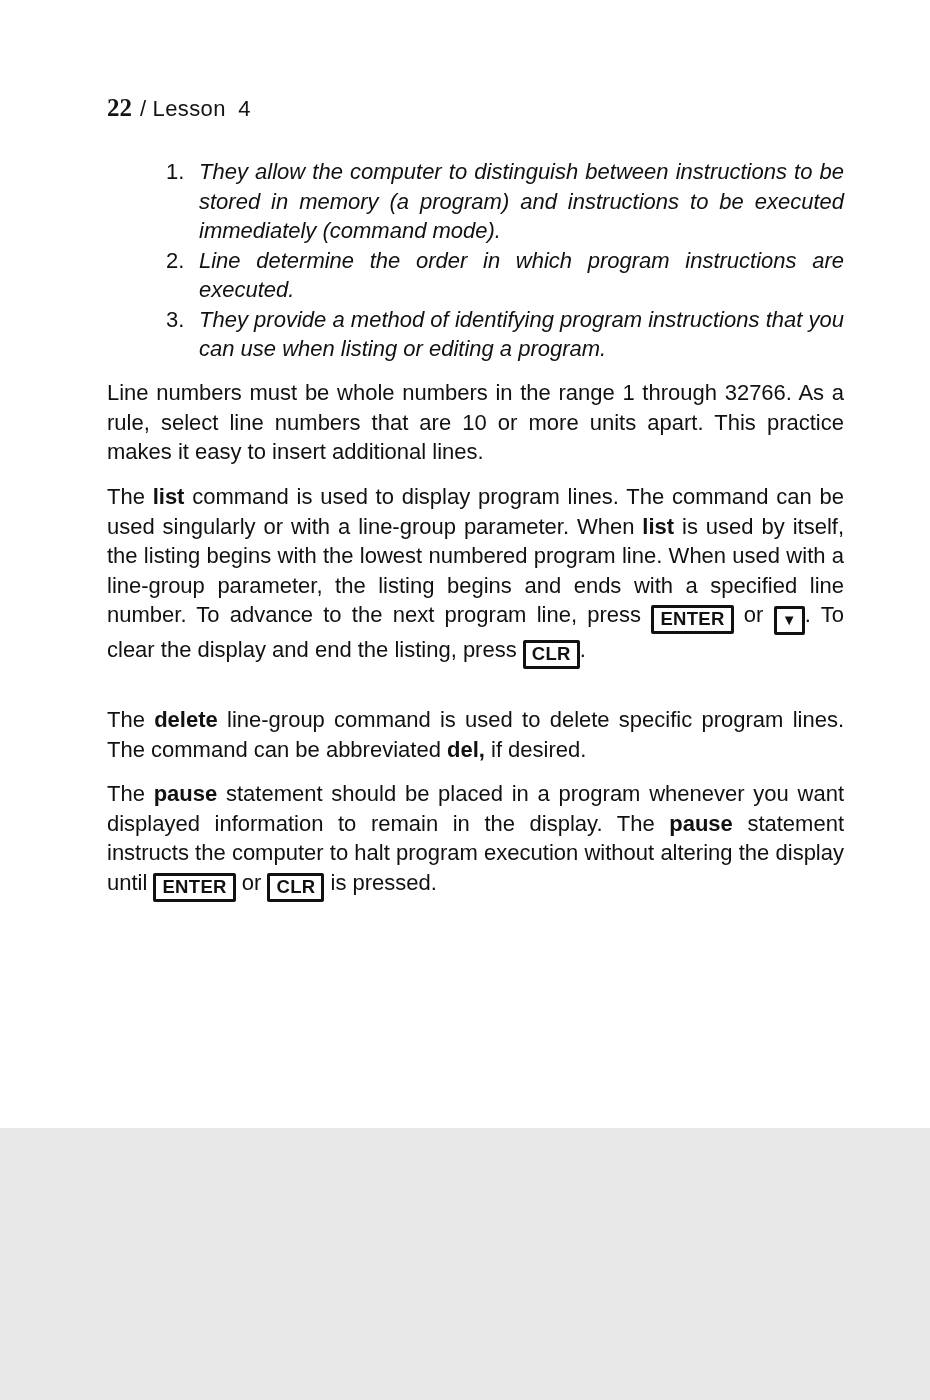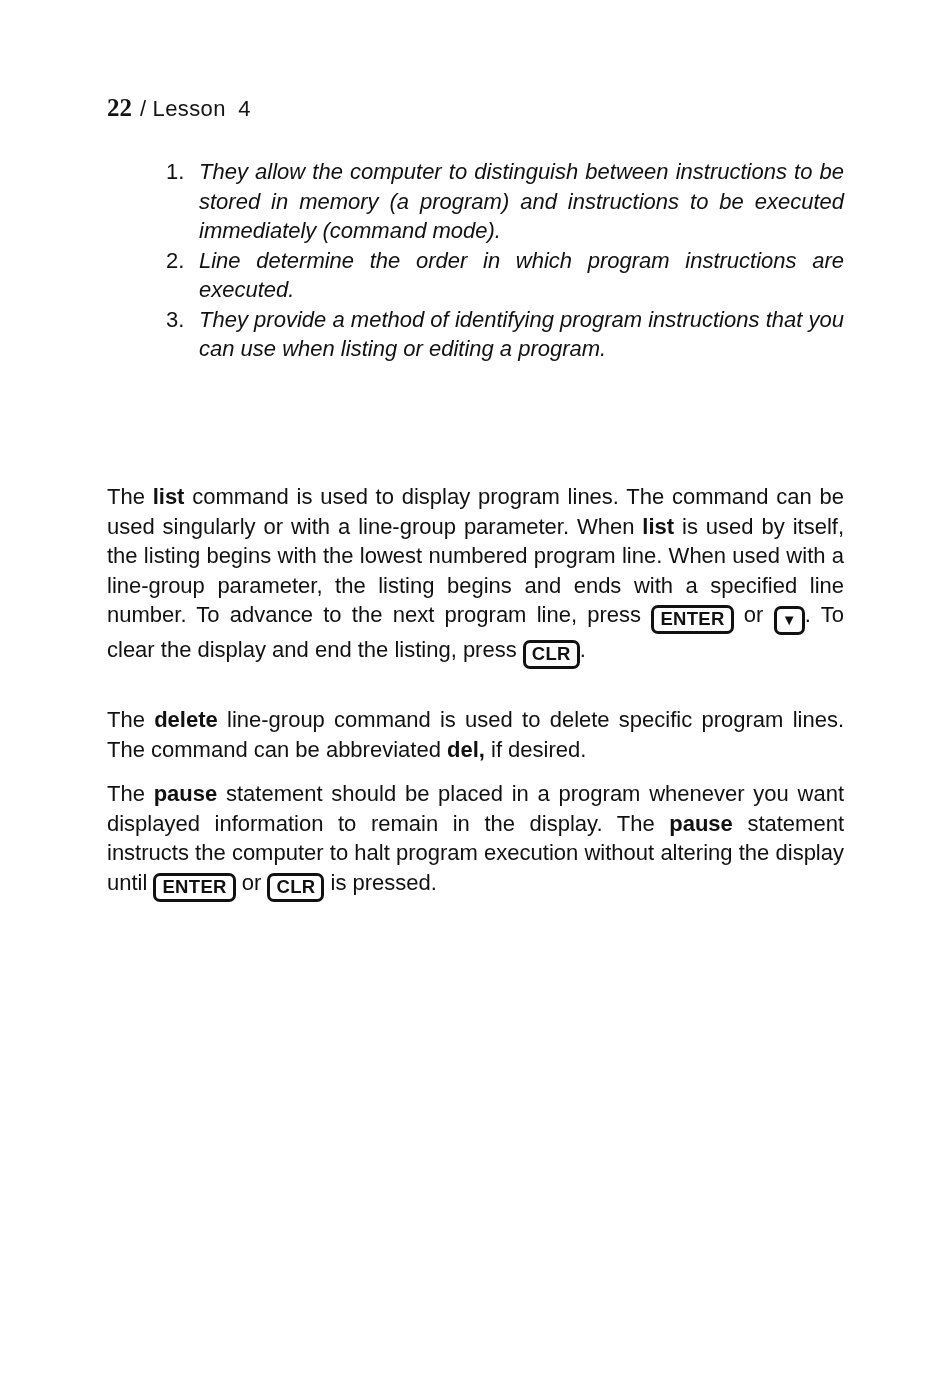--- a/index.html
+++ b/index.html
@@ -3,21 +3,21 @@
 <meta charset="utf-8">
 <style>
   html, body {
     margin: 0;
     padding: 0;
     background: #e8e8e8;
   }
   .page {
     position: relative;
     width: 930px;
-    height: 1400px;
+    height: 1128px;
     background: #ffffff;
     color: #111111;
     font-family: "Liberation Sans", sans-serif;
     font-size: 22px;
     line-height: 29.5px;
     overflow: hidden;
   }
   
   .running-head {
     position: absolute;
@@ -69,21 +69,21 @@
   }
   .para-1 { top: 378px; }
   .para-2 { top: 482px; }
   .para-3 { top: 705px; }
   .para-4 { top: 779px; }
   strong { font-weight: bold; }
   
   .keycap {
     display: inline-block;
     border: 3px solid #111111;
-    border-radius: 7px;
+    border-radius: 2px;
     padding: 1px 6px 2px 6px;
     font-weight: bold;
     font-size: 18.5px;
     line-height: 20px;
     letter-spacing: 0.3px;
     vertical-align: -3px;
     background: #ffffff;
     white-space: nowrap;
   }
   .keycap.arrow {
@@ -109,17 +109,18 @@
     <div class="list-item">
       <span class="num">2.</span>
       <span class="item-text">Line determine the order in which program instructions are executed.</span>
     </div>
     <div class="list-item">
       <span class="num">3.</span>
       <span class="item-text">They provide a method of identifying program instructions that you can use when listing or editing a program.</span>
     </div>
   </div>
 
+  <div class="para para-1">Line numbers must be whole numbers in the range 1 through 32766. As a rule, select line numbers that are 10 or more units apart. This practice makes it easy to insert additional lines.</div>
   <div class="para para-2">The <strong>list</strong> command is used to display program lines. The command can be used singularly or with a line-group parameter. When <strong>list</strong> is used by itself, the listing begins with the lowest numbered program line. When used with a line-group parameter, the listing begins and ends with a specified line number. To advance to the next program line, press <span class="keycap">ENTER</span> or <span class="keycap arrow">▼</span>. To clear the display and end the listing, press <span class="keycap">CLR</span>.</div>
   <div class="para para-4">The <strong>pause</strong> statement should be placed in a program whenever you want displayed information to remain in the display. The <strong>pause</strong> statement instructs the computer to halt program execution without altering the display until <span class="keycap">ENTER</span> or <span class="keycap">CLR</span> is pressed.</div>
   <div class="para para-3">The <strong>delete</strong> line-group command is used to delete specific program lines. The command can be abbreviated <strong>del,</strong> if desired.</div>
 
 </div>
 
 </body></html>

